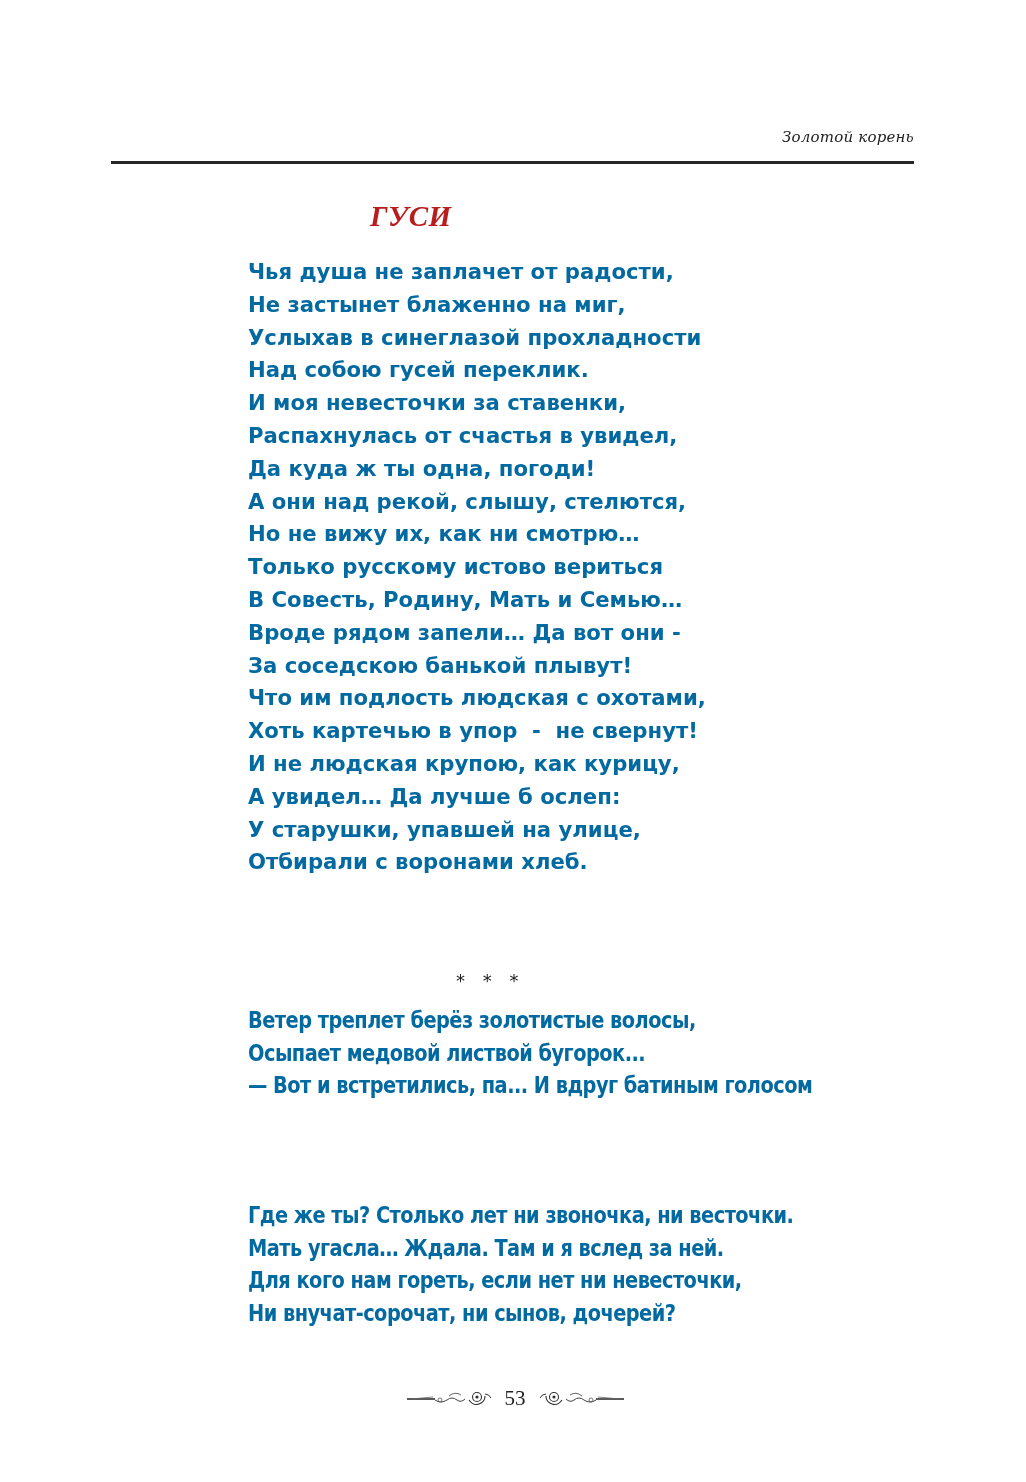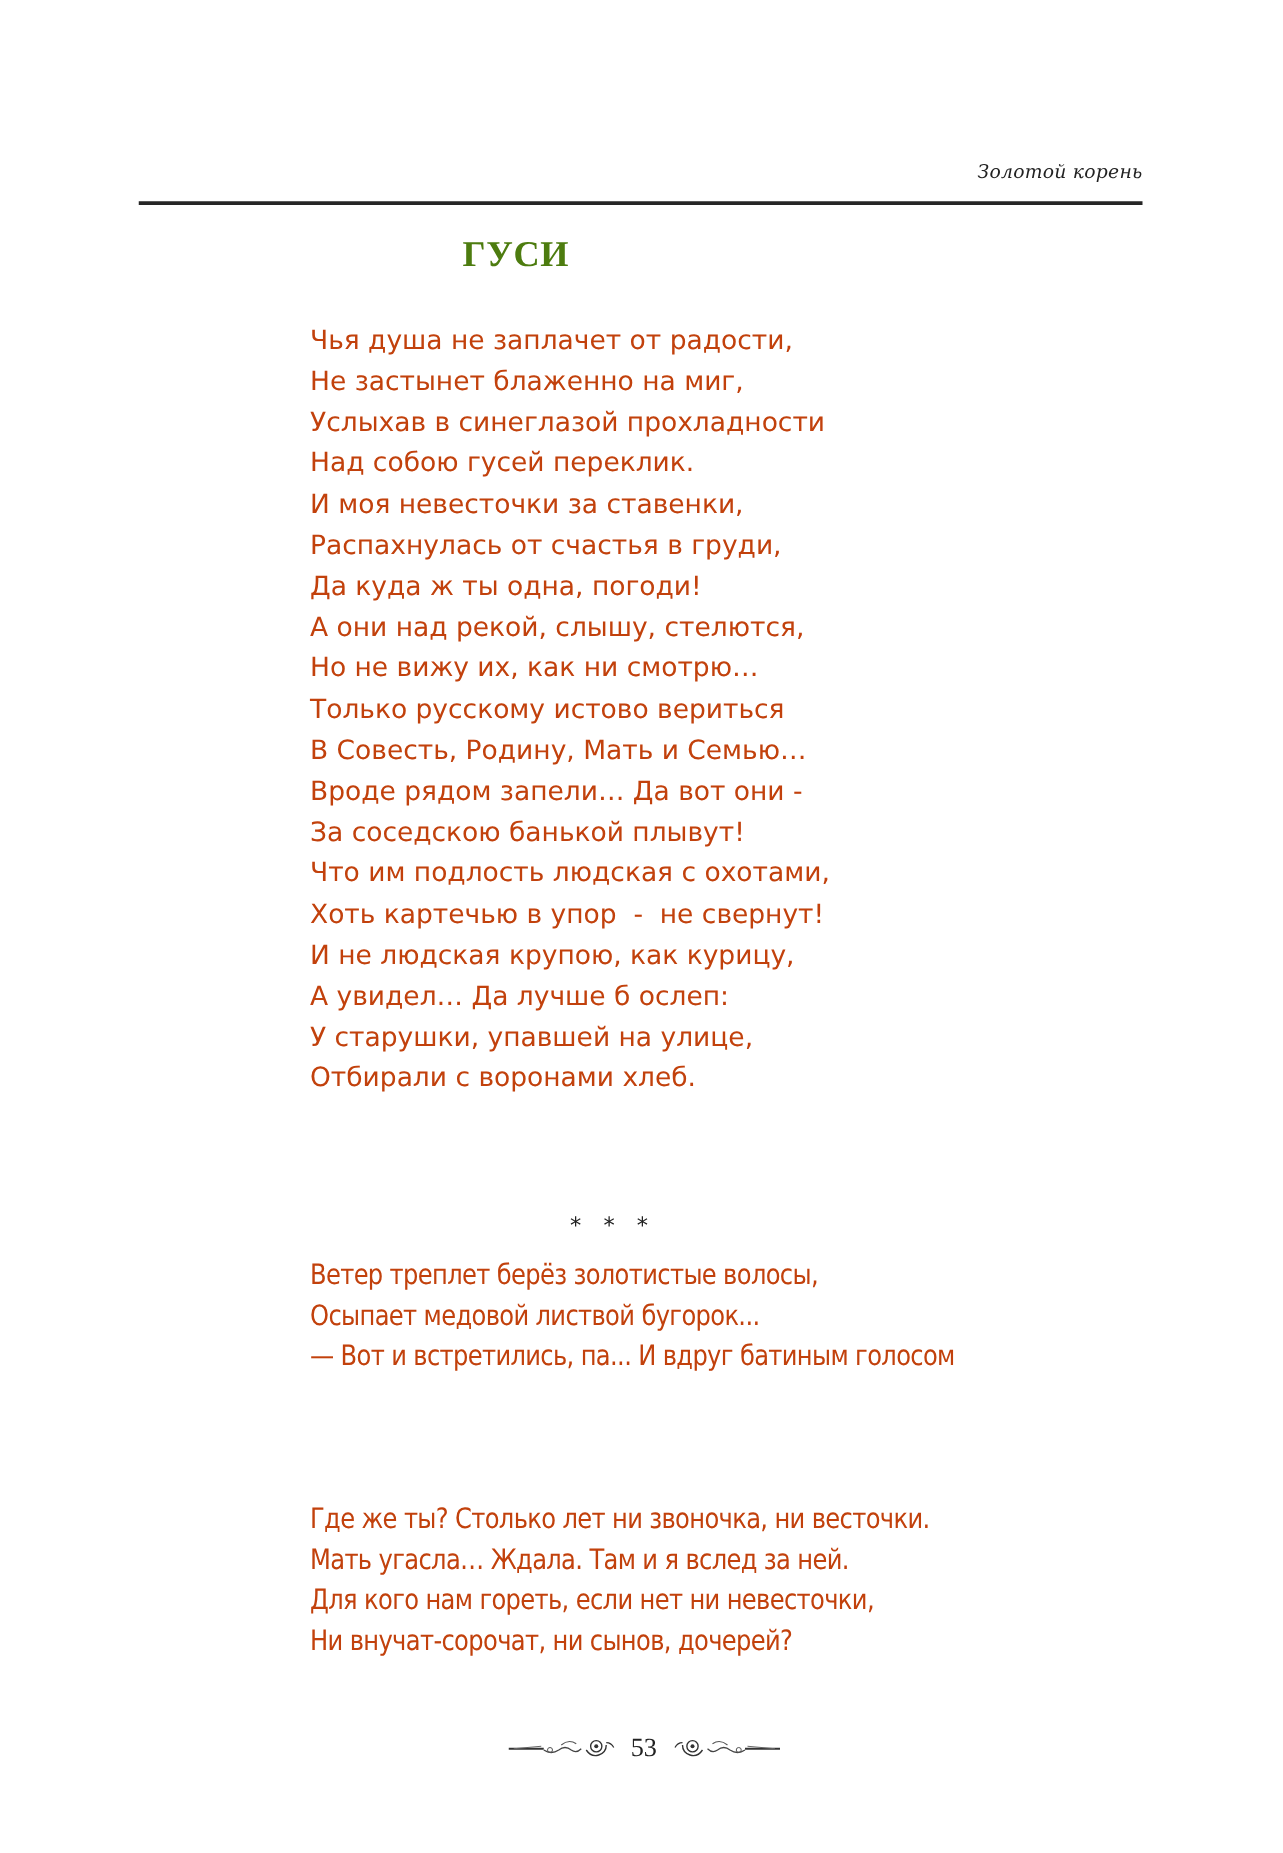--- a/index.html
+++ b/index.html
@@ -7,27 +7,27 @@
     .running-head {
       position: absolute; right: 112px; top: 128px;
       font-family: "DejaVu Serif", serif; font-style: italic; font-size: 15px;
       color: #222; letter-spacing: 0.2px;
     }
     .head-rule {
       position: absolute; left: 111px; top: 161px; width: 803px; height: 3px;
       background: #262626;
     }
     .poem-title {
-      position: absolute; left: 370px; top: 188px;
-      font-family: "Liberation Serif", serif; font-weight: bold;
-      font-size: 29px; color: #4d7c0f; letter-spacing: 0.5px;
+      position: absolute; left: 370px; top: 200px;
+      font-family: "Liberation Serif", serif; font-style: italic; font-weight: bold;
+      font-size: 29px; color: #b91c1c; letter-spacing: 0.5px;
     }
     .stanza {
       position: absolute; left: 248px; margin: 0; padding: 0; list-style: none;
-      font-family: "DejaVu Sans", sans-serif; font-size: 21.2px; color: #c2410c;
+      font-family: "DejaVu Sans", sans-serif; font-size: 21.2px; color: #0369a1; font-weight: bold;
     }
     .stanza li { height: 32.8px; line-height: 32.8px; white-space: pre; }
     .stanza.cond { font-size: 22.5px; letter-spacing: -0.6px; }
     .stanza.cond li { height: 32.7px; line-height: 32.7px; }
     .stanza.cond .s { display: inline-block; transform: scaleX(0.86); transform-origin: left center; }
     #poem1 { top: 256px; }
     #poem2-s1 { top: 1004px; }
     #poem2-s2 { top: 1168px; margin-top: 31px; }
     .asterisks {
       position: absolute; left: 456px; top: 970px;
@@ -49,21 +49,21 @@
 <div class="head-rule"></div>
 
 <div class="poem-title">ГУСИ</div>
 
 <ul id="poem1" class="stanza">
   <li>Чья душа не заплачет от радости,</li>
   <li>Не застынет блаженно на миг,</li>
   <li>Услыхав в синеглазой прохладности</li>
   <li>Над собою гусей переклик.</li>
   <li>И моя невесточки за ставенки,</li>
-  <li>Распахнулась от счастья в груди,</li>
+  <li>Распахнулась от счастья в увидел,</li>
   <li>Да куда ж ты одна, погоди!</li>
   <li>А они над рекой, слышу, стелются,</li>
   <li>Но не вижу их, как ни смотрю…</li>
   <li>Только русскому истово вериться</li>
   <li>В Совесть, Родину, Мать и Семью…</li>
   <li>Вроде рядом запели… Да вот они -</li>
   <li>За соседскою банькой плывут!</li>
   <li>Что им подлость людская с охотами,</li>
   <li>Хоть картечью в упор  -  не свернут!</li>
   <li>И не людская крупою, как курицу,</li>

